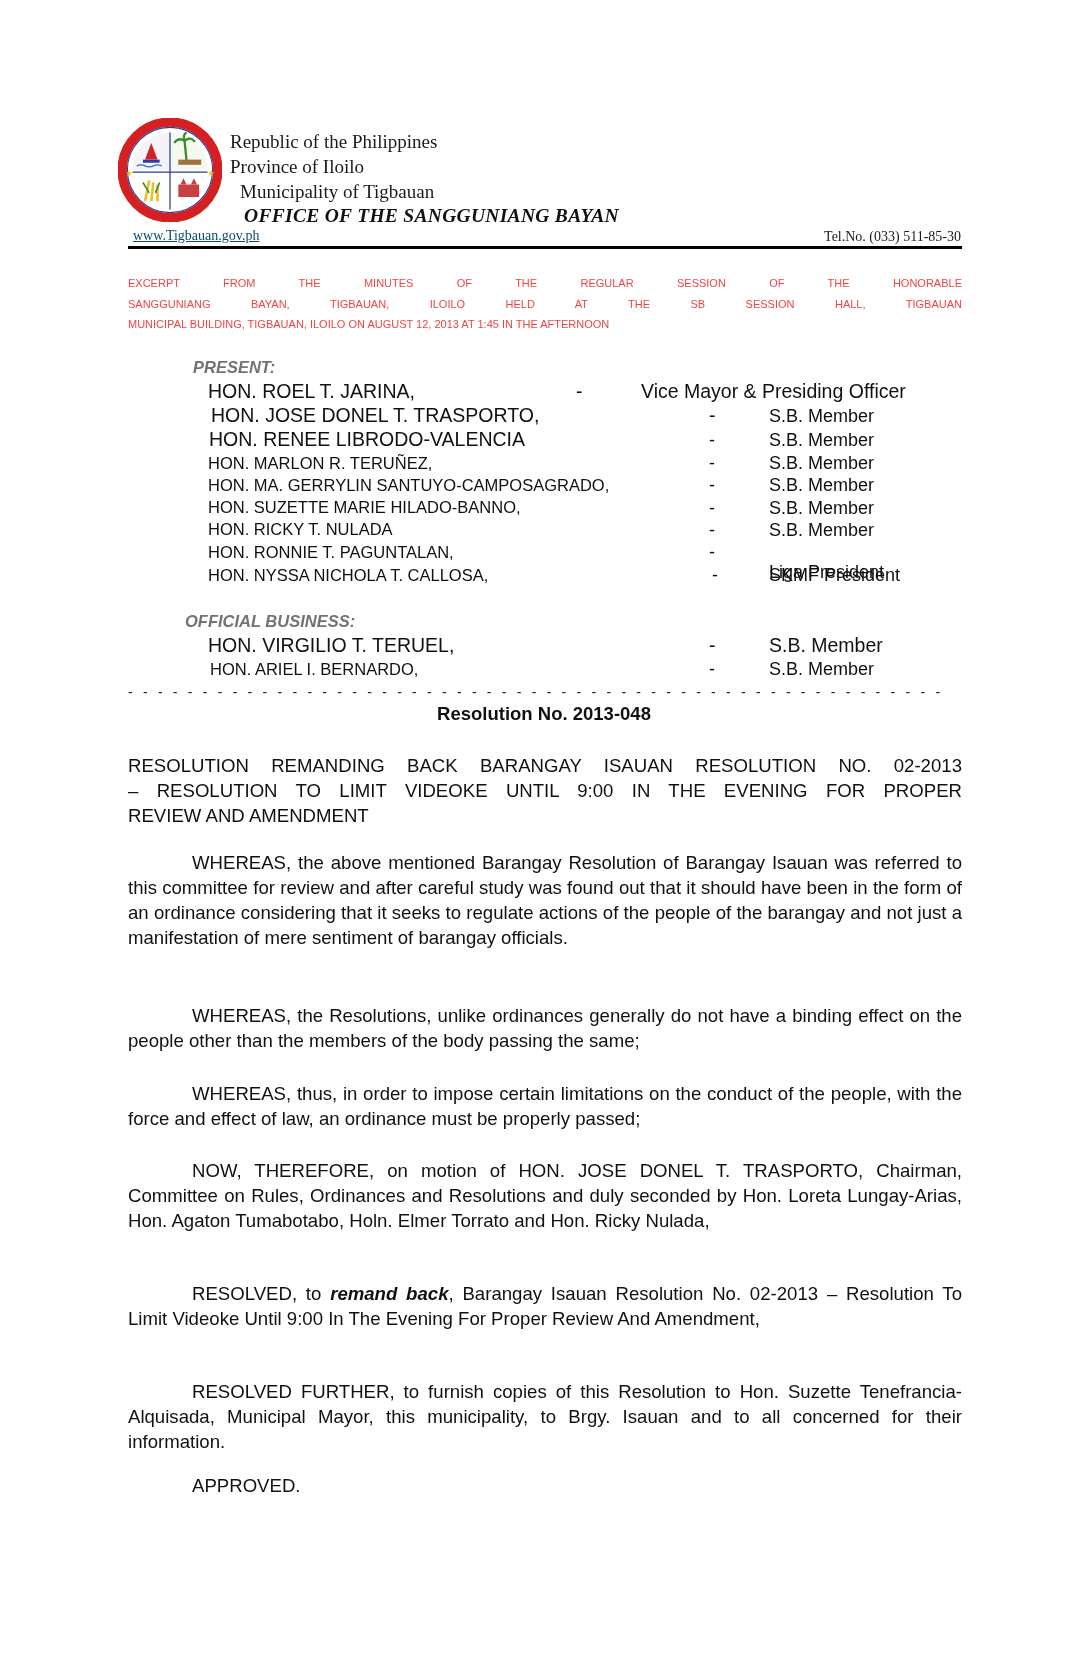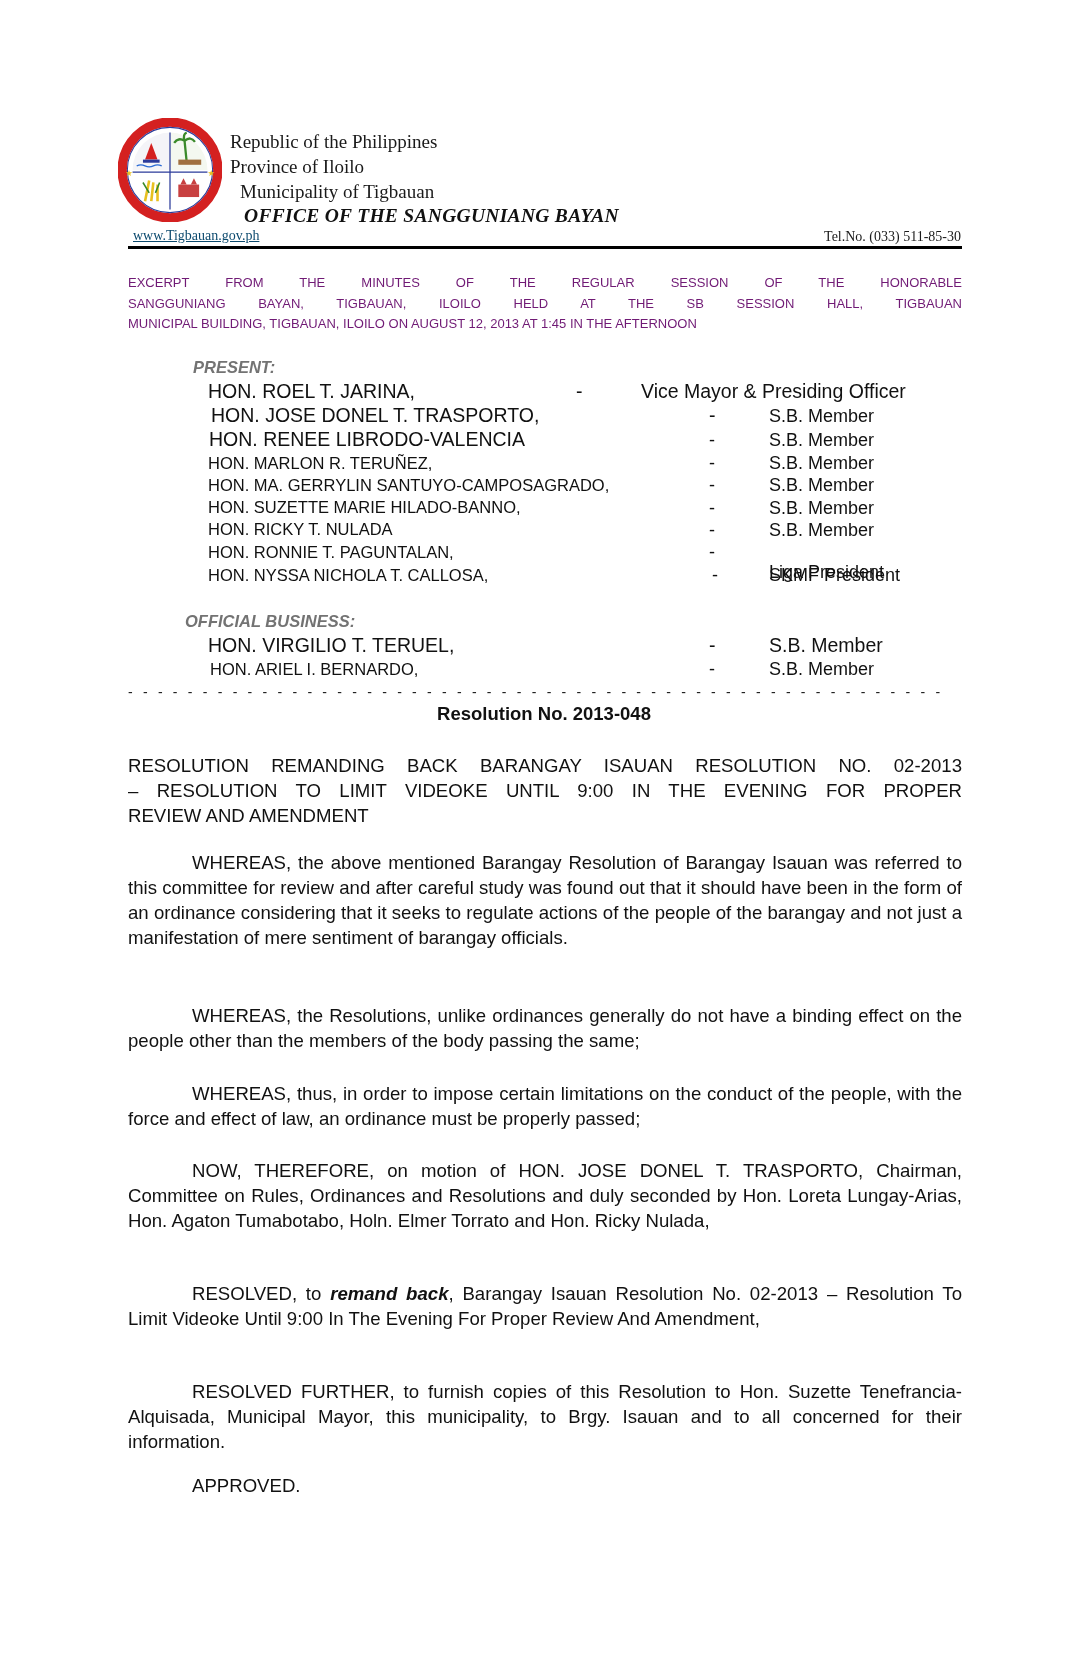--- a/index.html
+++ b/index.html
@@ -8,21 +8,21 @@
 
   
   .logo { position: absolute; left: 118px; top: 118px; width: 104px; height: 104px; }
   .lh-line { position: absolute; font-family: "Liberation Serif", serif; font-size: 19px; color: #1a1a1a; white-space: nowrap; }
   .lh-office { position: absolute; font-family: "Liberation Serif", serif; font-size: 19.5px; font-weight: bold; font-style: italic; letter-spacing: 0.3px; white-space: nowrap; }
   .lh-link { position: absolute; left: 133px; top: 228px; font-family: "Liberation Serif", serif; font-size: 14px; color: #0c4a6e; text-decoration: underline; }
   .lh-tel { position: absolute; right: 127px; top: 229px; font-family: "Liberation Serif", serif; font-size: 14px; color: #1a1a1a; }
   .lh-rule { position: absolute; left: 128px; top: 246px; width: 834px; height: 3px; background: #000; }
 
   
-  .excerpt { position: absolute; left: 128px; top: 273px; width: 834px; font-family: "Liberation Sans", sans-serif; font-size: 13px; line-height: 20.5px; text-align: justify; text-align-last: left; color: #701a75; }
+  .excerpt { position: absolute; left: 128px; top: 273px; width: 834px; font-family: "Liberation Sans", sans-serif; font-size: 11px; line-height: 20.5px; text-align: justify; text-align-last: left; color: #ef4444; }
   .excerpt .ln { display: block; text-align: justify; text-align-last: justify; }
   .excerpt .ln.last { text-align-last: left; }
 
   
   .sec-label { position: absolute; font-family: "Liberation Sans", sans-serif; font-weight: bold; font-style: italic; font-size: 16.5px; color: #737373; }
   .att-name { position: absolute; font-family: "Liberation Sans", sans-serif; color: #111; white-space: nowrap; }
   .att-dash { position: absolute; font-family: "Liberation Sans", sans-serif; color: #111; }
   .att-role { position: absolute; font-family: "Liberation Sans", sans-serif; color: #111; white-space: nowrap; }
   .big { font-size: 19.5px; }
   .mid { font-size: 18px; }

